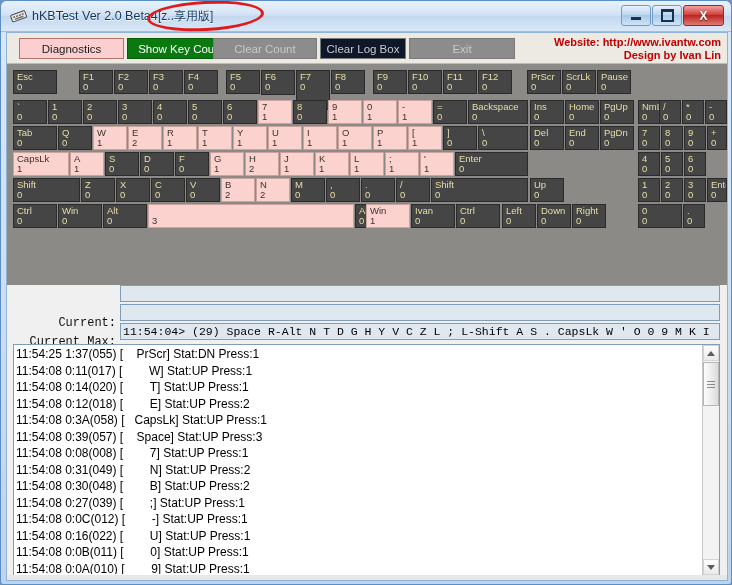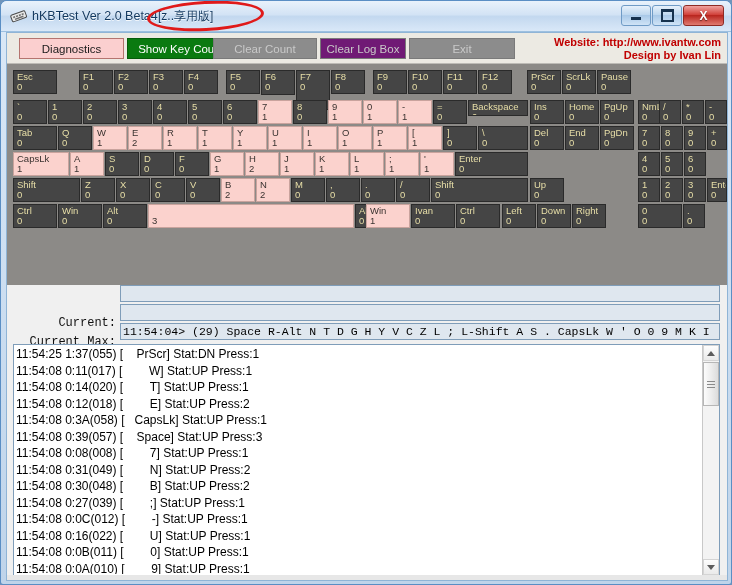--- a/index.html
+++ b/index.html
@@ -78,21 +78,21 @@
     position:absolute;top:5px;height:21px;
     box-sizing:border-box;
     font-size:11.5px;
     display:flex;align-items:center;justify-content:center;
     border:1px solid #9a9a9a;
     white-space:nowrap;
   }
   #tbtn-diagnostics{left:12px;width:105px;background:#fbcfcf;border-color:#b5746f;color:#1a1a1a;}
   #tbtn-keycount{left:120px;width:108px;background:#0a7a10;border-color:#065c0a;color:#ffffff;}
   #tbtn-clearcount{left:211px;width:108px;background:#8c8c8c;border-color:#7a7a7a;color:#c9c9c9;}
-  #tbtn-clearlog{left:311px;width:98px;background:#701a75;border-color:#7a7a7a;color:#c9c9c9;}
+  #tbtn-clearlog{left:311px;width:98px;background:#0f172a;border-color:#7a7a7a;color:#c9c9c9;}
   #tbtn-exit{left:404px;width:103px;background:#8c8c8c;border-color:#7a7a7a;color:#c9c9c9;}
   #tbtn-clearcount{left:206px;width:104px;}
   #tbtn-clearlog{left:313px;width:86px;}
   #tbtn-exit{left:402px;width:106px;}
 
   #credit{
     position:absolute;right:6px;top:3px;width:300px;
     text-align:right;color:#c00000;font-size:11px;font-weight:bold;
     line-height:12.5px;
   }
@@ -355,21 +355,21 @@
           <span class="kcount">1</span>
         </div>
         <div class="key lit" style="left: 391px; top: 36px; width: 34px; height: 24px;">
           <span class="klabel">-</span>
           <span class="kcount">1</span>
         </div>
         <div class="key" style="left: 426px; top: 36px; width: 34px; height: 24px;">
           <span class="klabel">=</span>
           <span class="kcount">0</span>
         </div>
-        <div class="key" style="left: 461px; top: 36px; width: 60px; height: 16px;">
+        <div class="key" style="left: 461px; top: 36px; width: 60px; height: 24px;">
           <span class="klabel">Backspace</span>
           <span class="kcount">0</span>
         </div>
         <div class="key" style="left: 523px; top: 36px; width: 34px; height: 24px;">
           <span class="klabel">Ins</span>
           <span class="kcount">0</span>
         </div>
         <div class="key" style="left: 558px; top: 36px; width: 34px; height: 24px;">
           <span class="klabel">Home</span>
           <span class="kcount">0</span>

